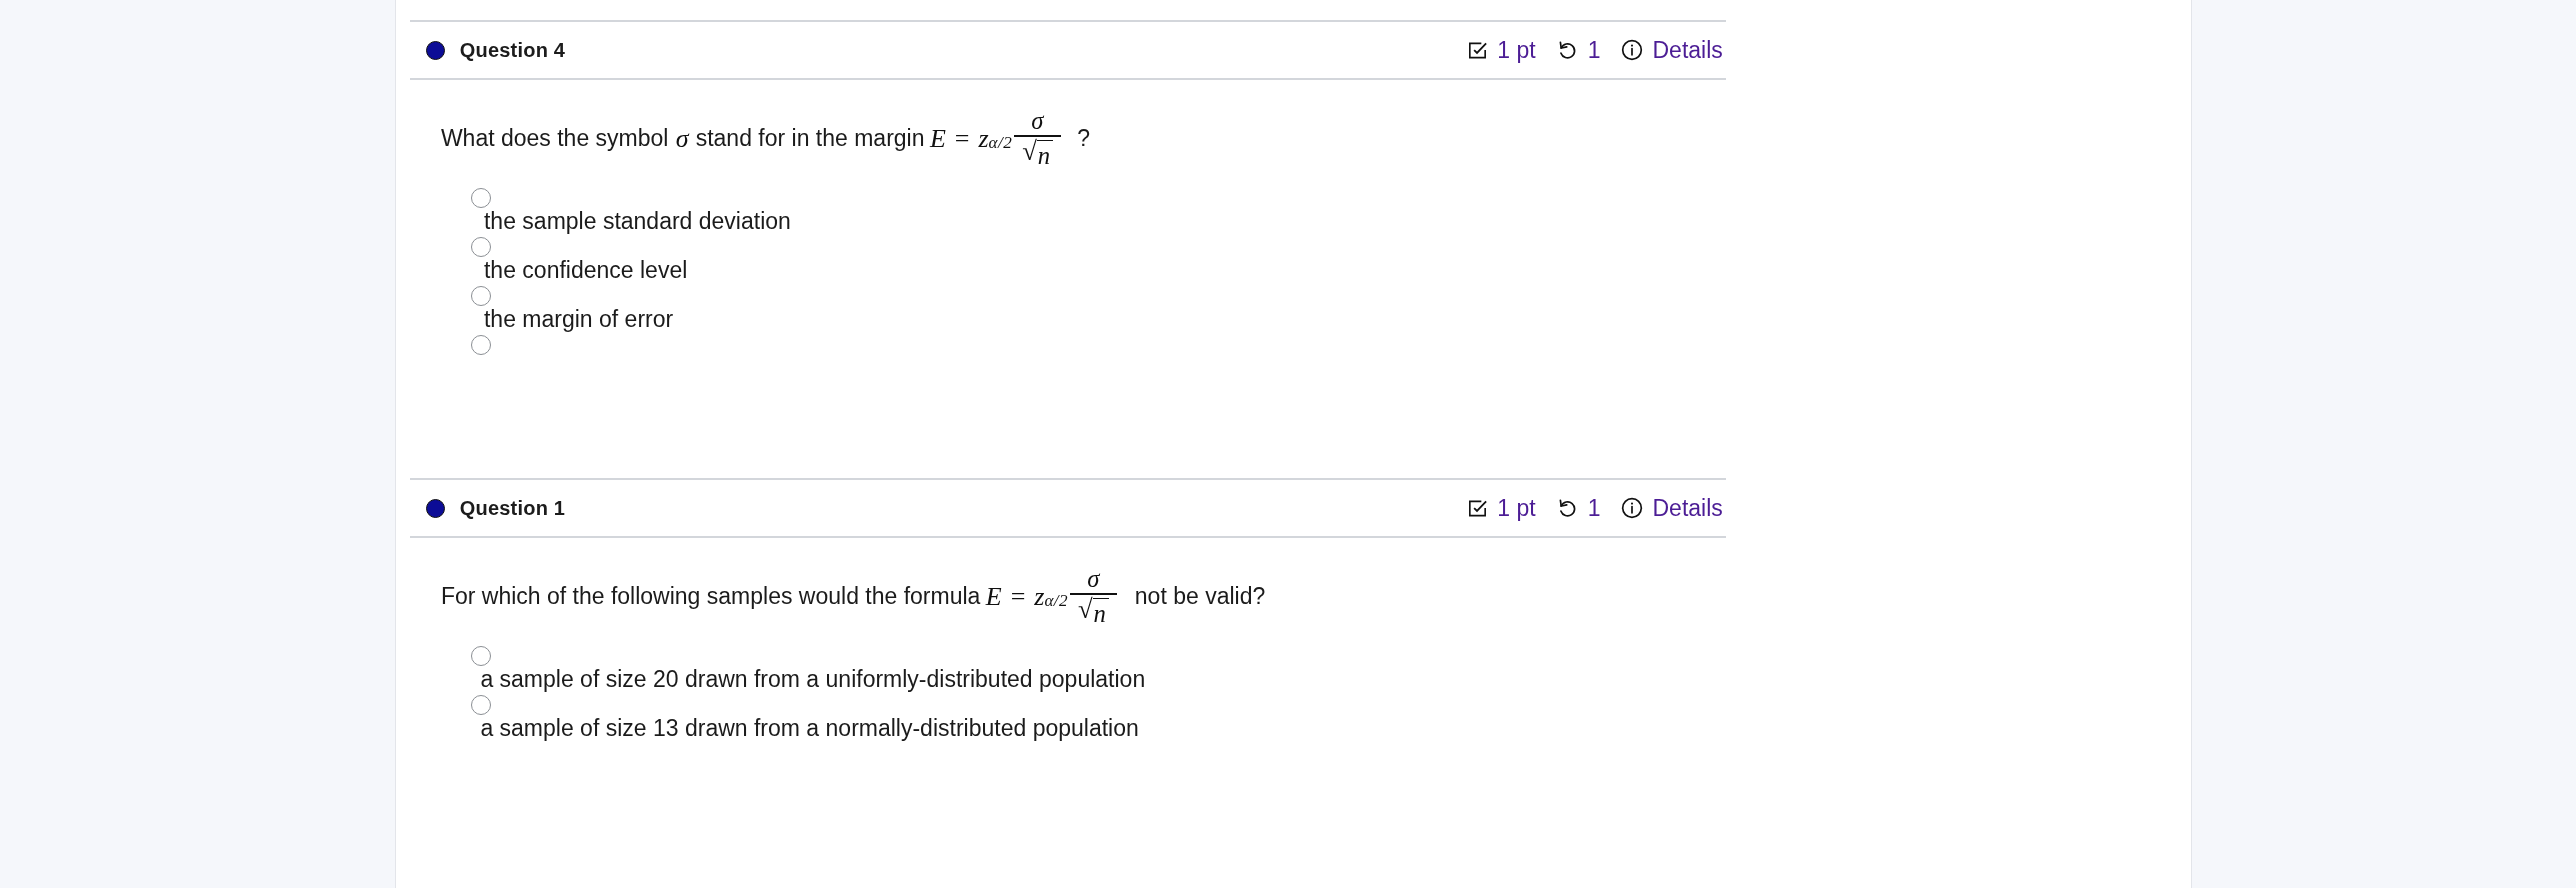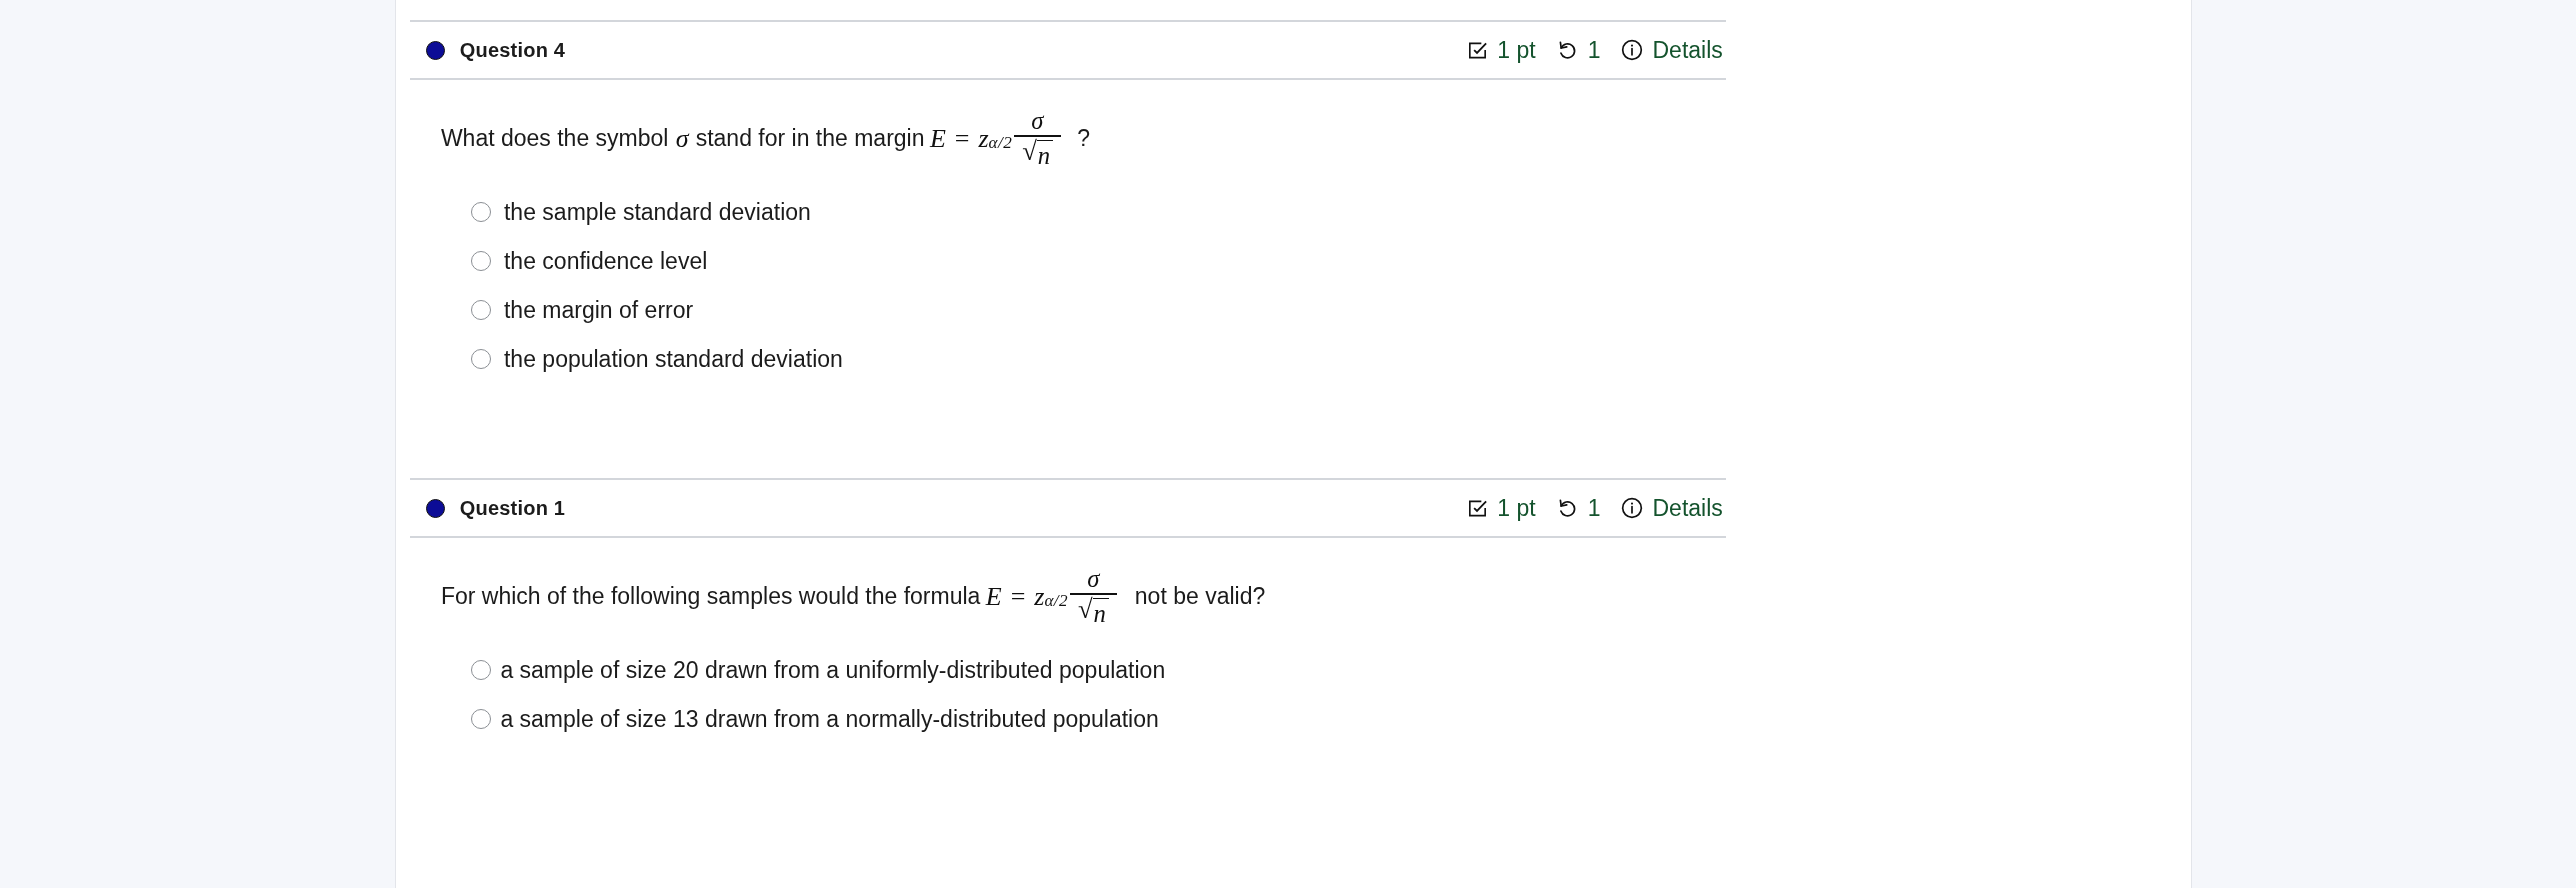--- a/index.html
+++ b/index.html
@@ -73,21 +73,21 @@
     white-space: nowrap;
   }
 
   .q-meta {
     margin-left: auto;
     display: flex;
     align-items: flex-start;
     gap: 0px;
     padding-right: 3.6px;
     font-size: 23px;
-    color: #14532d;
+    color: #4c1d95;
   }
 
   .meta-item {
     display: flex;
     align-items: center;
     gap: 8px;
     margin-left: 20px;
     white-space: nowrap;
   }
   .meta-item:first-child { margin-left: 0; }
@@ -191,22 +191,22 @@
     margin-left: 10.8px;
   }
 
   
   .answers {
     margin-top: 18px;
     margin-left: 61px;
   }
   .answer-row {
     display: flex;
-    align-items: center;
     height: 49px;
+    flex-direction: column;
   }
   .radio {
     width: 20px;
     height: 20px;
     border-radius: 50%;
     border: 1.8px solid #8b8f94;
     background: #ffffff;
     box-sizing: border-box;
     flex: 0 0 auto;
   }
@@ -296,21 +296,20 @@
         <div class="answer-row">
           <span class="radio"></span>
           <span class="answer-label">the confidence level</span>
         </div>
         <div class="answer-row">
           <span class="radio"></span>
           <span class="answer-label">the margin of error</span>
         </div>
         <div class="answer-row">
           <span class="radio"></span>
-          <span class="answer-label">the population standard deviation</span>
         </div>
       </div>
     </div>
 
     <div class="question" data-q="5">
 
       <div class="question-header">
         <span class="q-dot"></span>
         <span class="q-name">Question 1</span>
 

